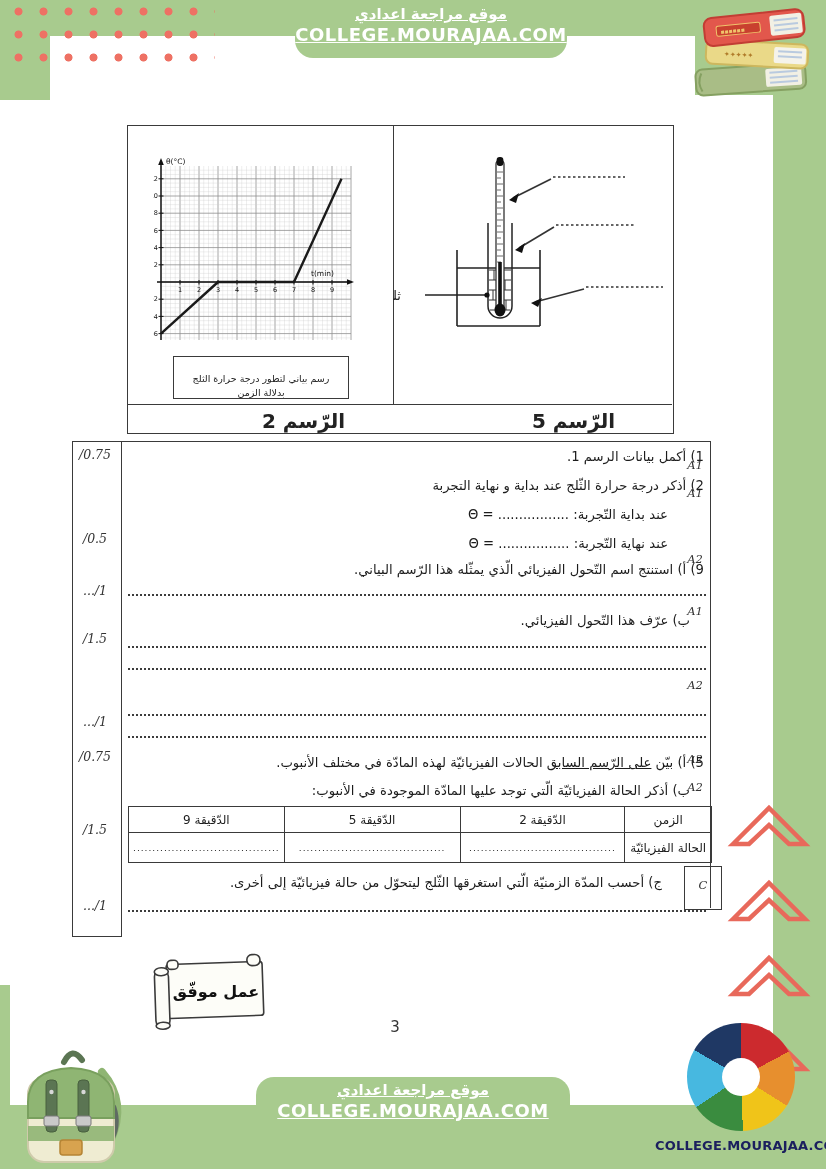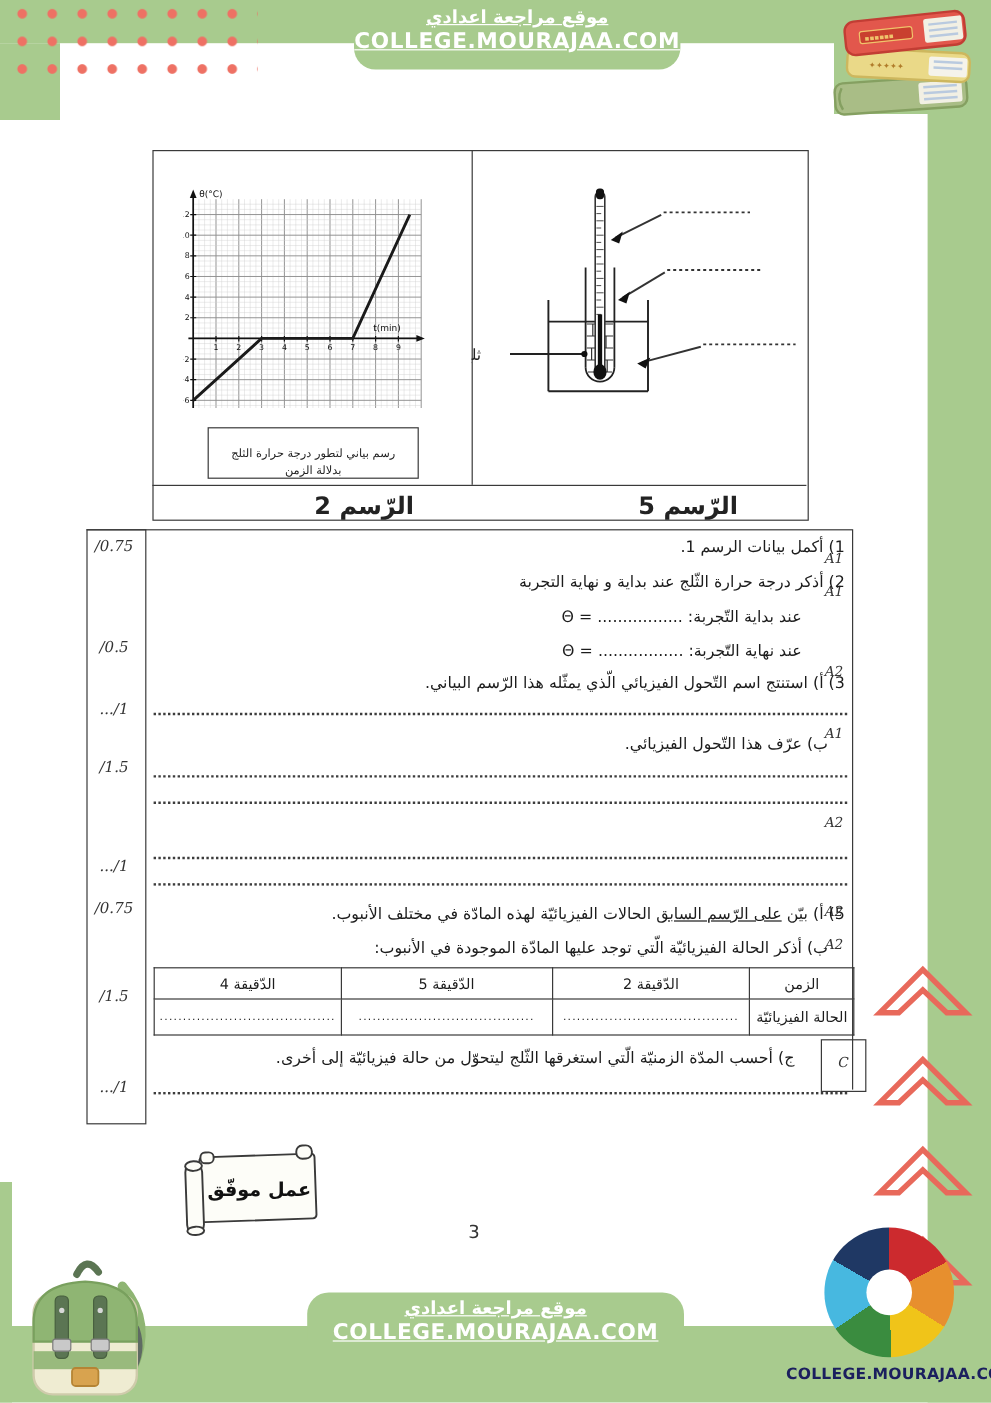--- a/index.html
+++ b/index.html
@@ -320,39 +320,39 @@
   <div class="abs mark" style="left:683px;top:752px;width:24px;">A2</div>
   <div class="abs mark" style="left:683px;top:780px;width:24px;">A2</div>
   <div class="abs" style="left:684px;top:866px;width:36px;height:42px;border:1px solid #3a3a3a;">
     <div class="mark" style="margin-top:11px;">C</div>
   </div>
 
   <div class="abs qline qbold" style="left:128px;top:448px;width:576px;">1) أكمل بيانات الرسم 1.</div>
   <div class="abs qline" style="left:128px;top:477px;width:576px;">2) أذكر درجة حرارة الثّلج عند بداية و نهاية التجربة</div>
   <div class="abs qline" style="left:128px;top:506px;width:576px;padding-right:36px;box-sizing:border-box;">عند بداية التّجربة: ................. = Θ</div>
   <div class="abs qline" style="left:128px;top:535px;width:576px;padding-right:36px;box-sizing:border-box;">عند نهاية التّجربة: ................. = Θ</div>
-  <div class="abs qline" style="left:128px;top:561px;width:576px;">3) أ) استنتج اسم التّحول الفيزيائي الّذي يمثّله هذا الرّسم البياني.</div>
+  <div class="abs qline" style="left:128px;top:561px;width:576px;">9) أ) استنتج اسم التّحول الفيزيائي الّذي يمثّله هذا الرّسم البياني.</div>
   <div class="abs dotline" style="left:128px;top:594px;width:578px;"></div>
   <div class="abs qline" style="left:128px;top:612px;width:576px;padding-right:14px;box-sizing:border-box;">ب) عرّف هذا التّحول الفيزيائي.</div>
   <div class="abs dotline" style="left:128px;top:646px;width:578px;"></div>
   <div class="abs dotline" style="left:128px;top:668px;width:578px;"></div>
   <div class="abs dotline" style="left:128px;top:714px;width:578px;"></div>
   <div class="abs dotline" style="left:128px;top:736px;width:578px;"></div>
   <div class="abs qline qbold" style="left:128px;top:754px;width:576px;">
     <span>5) أ) بيّن </span><span style="text-decoration:underline;">على الرّسم السابق</span><span> الحالات الفيزيائيّة لهذه المادّة في مختلف الأنبوب.</span>
   </div>
   <div class="abs qline" style="left:128px;top:782px;width:576px;padding-right:14px;box-sizing:border-box;">ب) أذكر الحالة الفيزيائيّة الّتي توجد عليها المادّة الموجودة في الأنبوب:</div>
 
   <table class="ans abs" style="left:128px;top:806px;width:584px;">
     <tbody>
         <tr style="height:26px;">
       <td style="width:100px;">الزمن</td>
       <td style="width:162px;">الدّقيقة 2</td>
       <td style="width:180px;">الدّقيقة 5</td>
-      <td style="width:142px;">الدّقيقة 4</td>
+      <td style="width:142px;">الدّقيقة 9</td>
     </tr>
     <tr style="height:30px;">
       <td>الحالة الفيزيائيّة</td>
       <td class="dotcell">......................................</td>
       <td class="dotcell">......................................</td>
       <td class="dotcell">......................................</td>
     </tr>
   </tbody>
     </table>
 

